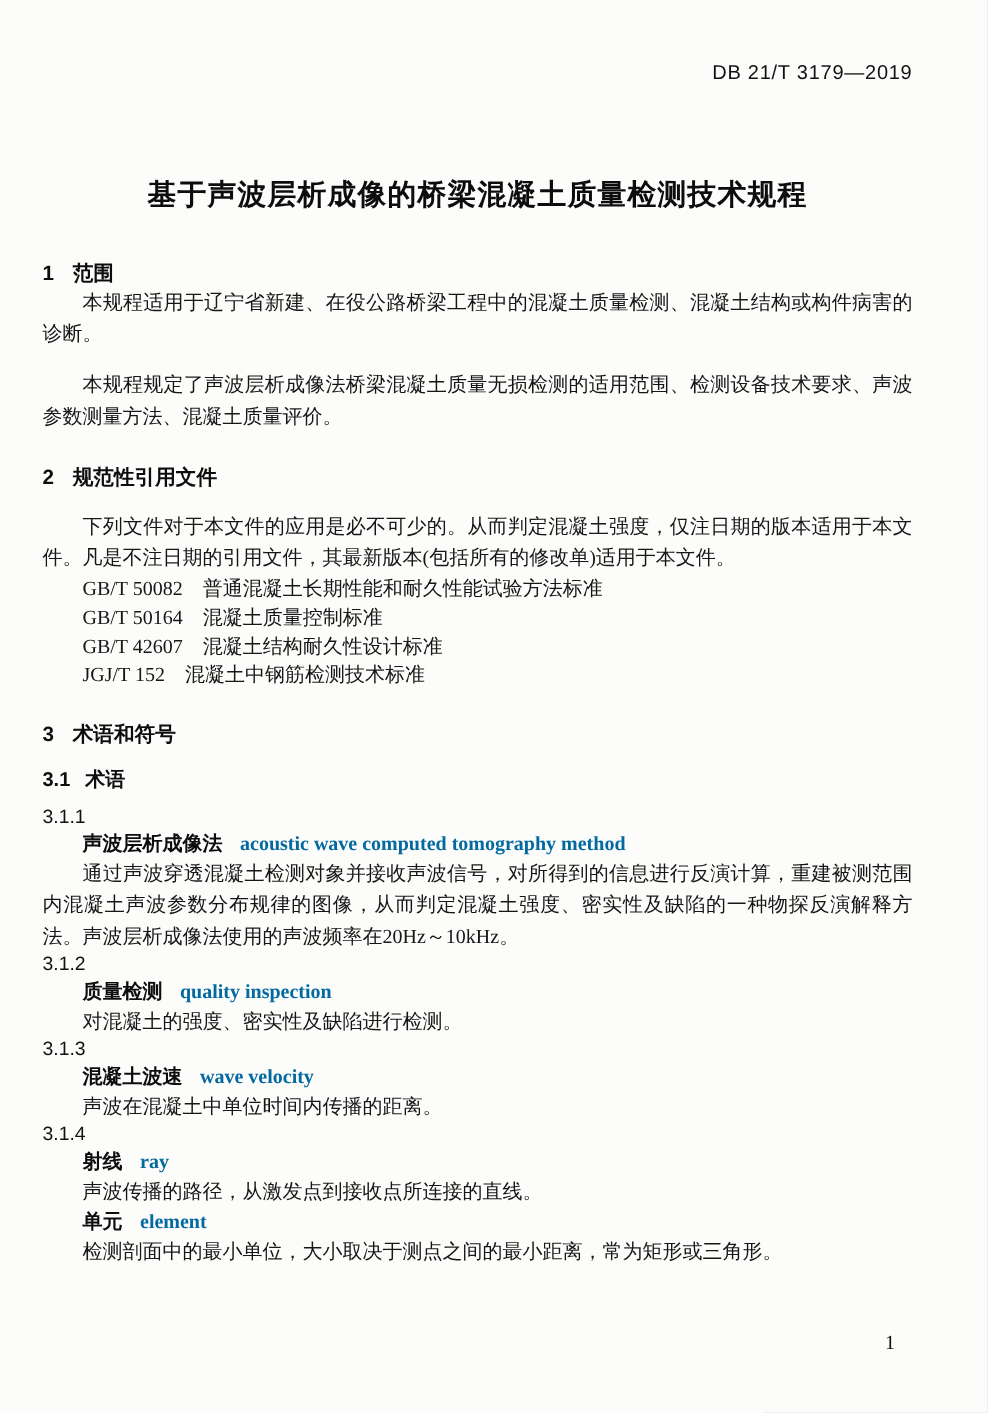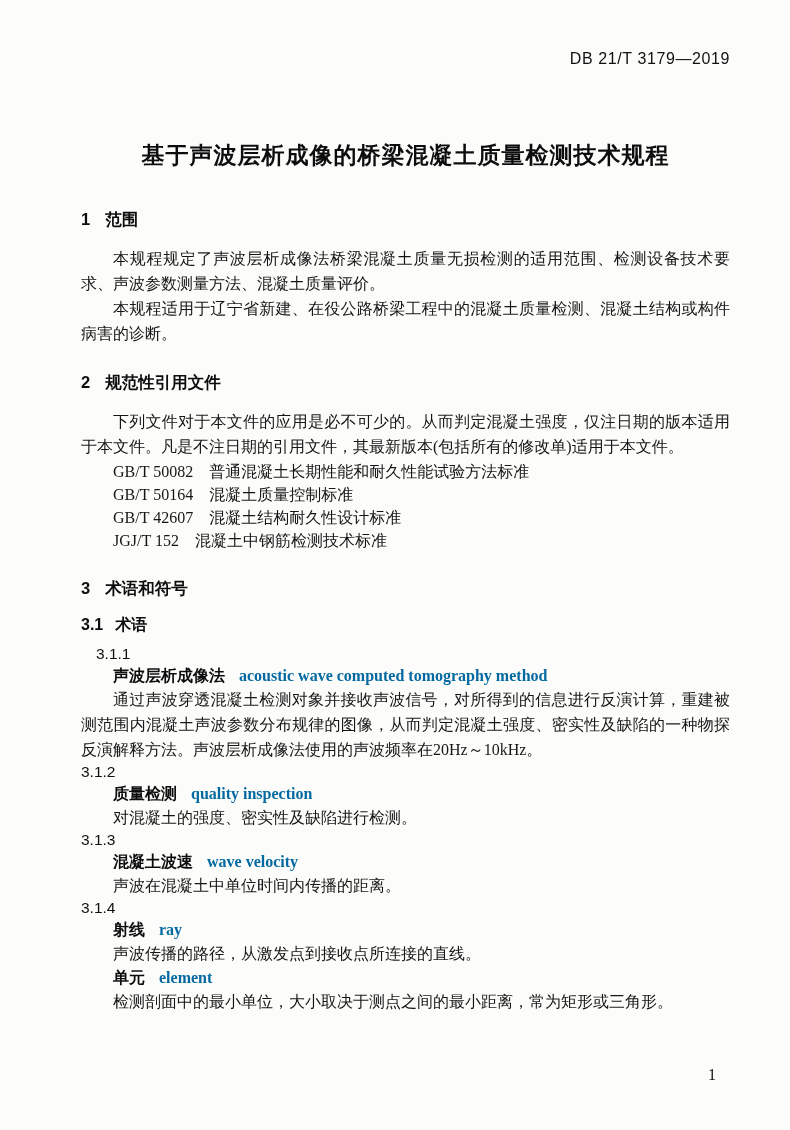--- a/index.html
+++ b/index.html
@@ -9,21 +9,21 @@
     height: 1130px;
     margin: 0 auto;
     background: #fcfcfa;
     color: #161616;
     font-family: "Liberation Serif", serif;
     font-size: 16px;
     overflow: hidden;
     box-sizing: border-box;
   }
   .content {
-    padding: 50px 60px 0 81px;
+    padding: 50px 60px 0 34px;
   }
   .header-code {
     text-align: right;
     font-family: "Liberation Sans", sans-serif;
     font-size: 16px;
     letter-spacing: 0.6px;
     line-height: 18px;
     color: #111;
   }
   .doc-title {
@@ -65,21 +65,21 @@
     font-family: "Liberation Serif", serif;
     margin-right: 16px;
     white-space: nowrap;
   }
   .clause-num {
     font-family: "Liberation Sans", sans-serif;
     font-size: 15.5px;
     line-height: 20px;
     color: #111;
   }
-  .first-clause { margin-top: 8px; margin-left: 15px; }
+  .first-clause { margin-top: 8px; }
   .term-line {
     padding-left: 2em;
     line-height: 23px;
     font-weight: bold;
   }
   .term-line .term-zh {
     font-family: "Liberation Sans", sans-serif;
     font-size: 16px;
     color: #0d0d0d;
   }
@@ -110,22 +110,22 @@
 <div class="page">
   <div class="content">
 
     <div class="header-code">DB 21/T 3179—2019</div>
 
     <div class="doc-title">基于声波层析成像的桥梁混凝土质量检测技术规程</div>
 
     <div class="sec-heading h-sec1">
       <span class="sec-num">1</span><span>范围</span>
     </div>
+    <p class="body-para">本规程适用于辽宁省新建、在役公路桥梁工程中的混凝土质量检测、混凝土结构或构件病害的诊断。</p>
     <p class="body-para mt16">本规程规定了声波层析成像法桥梁混凝土质量无损检测的适用范围、检测设备技术要求、声波参数测量方法、混凝土质量评价。</p>
-    <p class="body-para">本规程适用于辽宁省新建、在役公路桥梁工程中的混凝土质量检测、混凝土结构或构件病害的诊断。</p>
 
     <div class="sec-heading h-sec2">
       <span class="sec-num">2</span><span>规范性引用文件</span>
     </div>
     <p class="body-para mt16">下列文件对于本文件的应用是必不可少的。从而判定混凝土强度，仅注日期的版本适用于本文件。凡是不注日期的引用文件，其最新版本(包括所有的修改单)适用于本文件。</p>
 
     <div class="ref-list">
       <div class="ref-item">
         <span class="ref-code">GB/T 50082</span><span>普通混凝土长期性能和耐久性能试验方法标准</span>
       </div>

